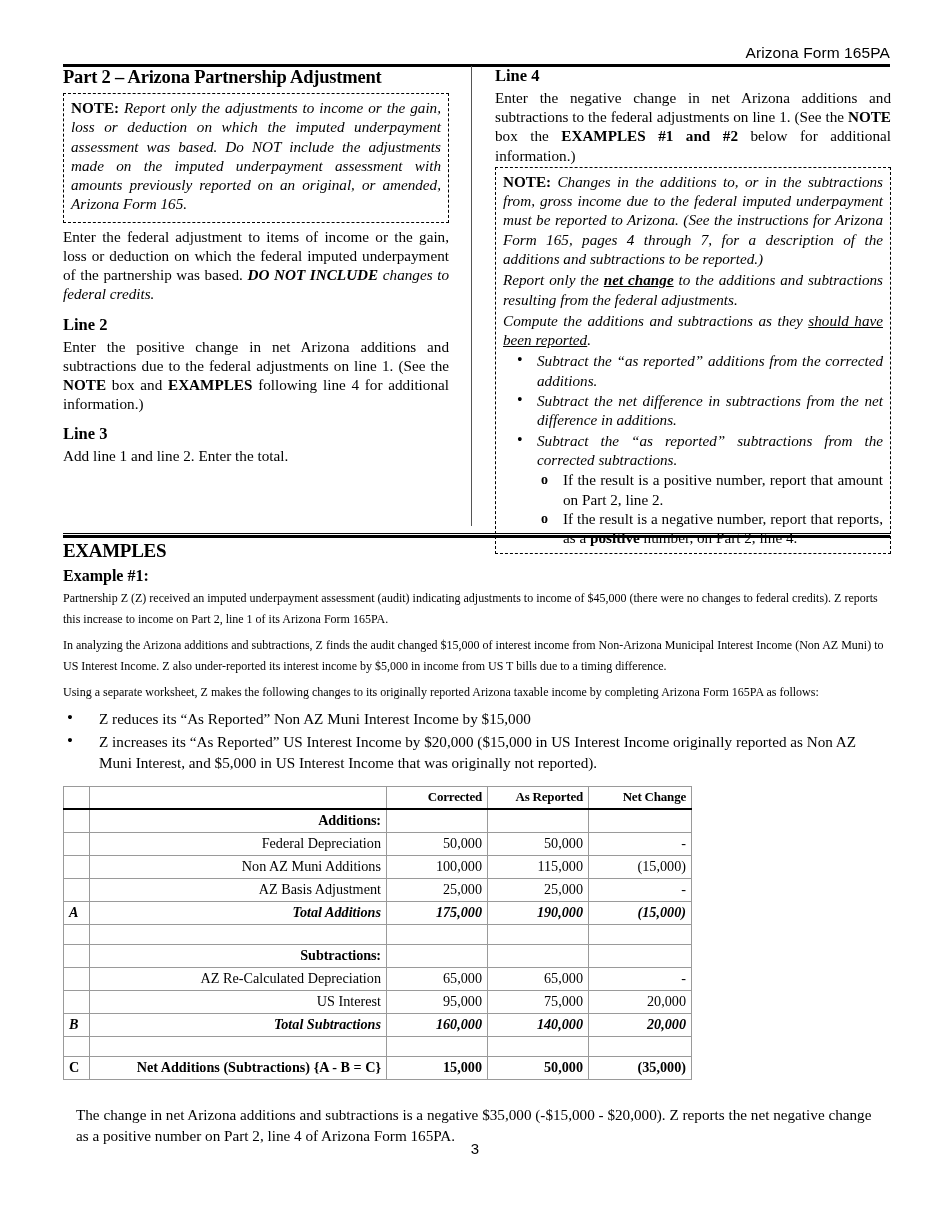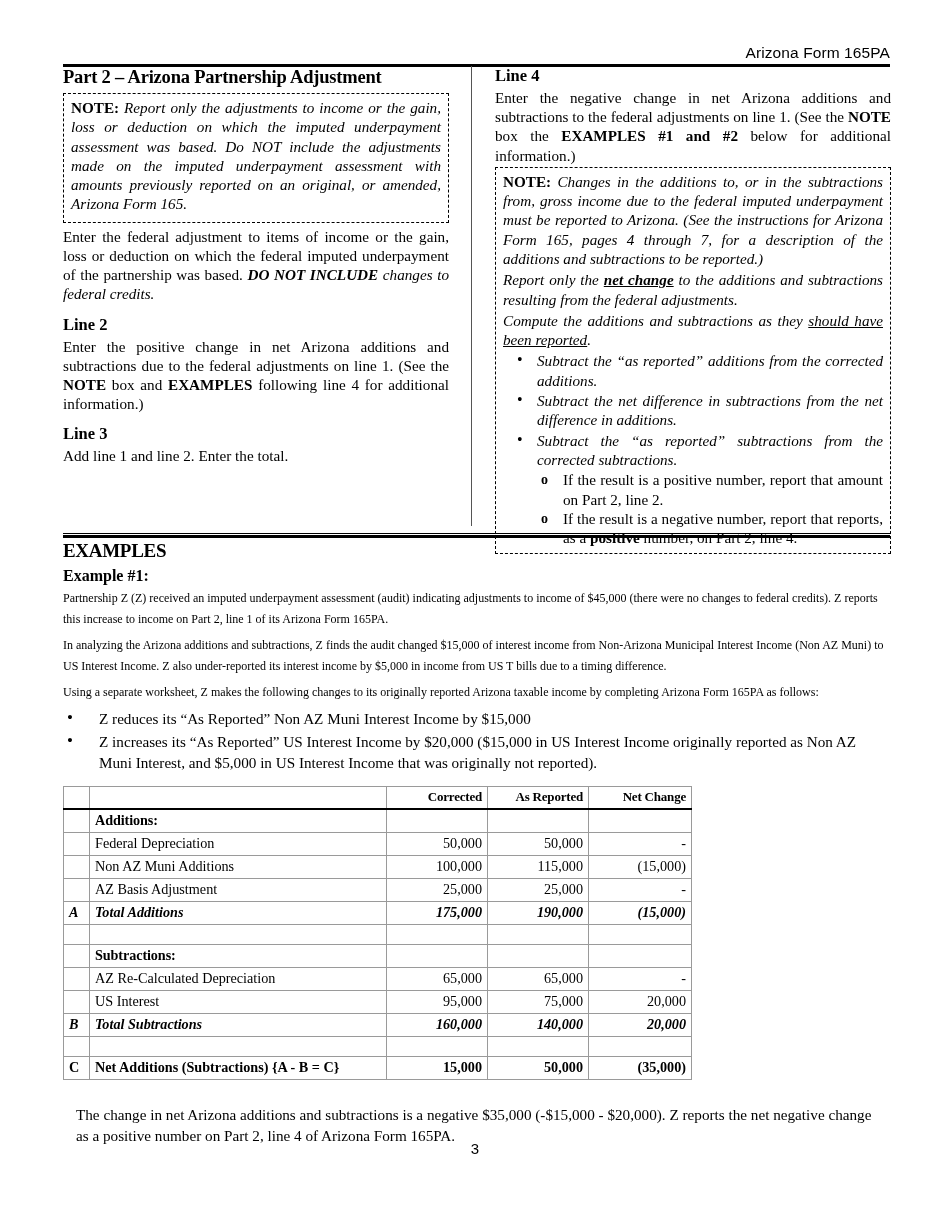--- a/index.html
+++ b/index.html
@@ -243,21 +243,21 @@
   }
   table.calc thead th {
     font-weight: bold;
     text-align: right;
     font-size: 13px;
     border-bottom: 2.5px solid #000;
     letter-spacing: -0.2px;
   }
   table.calc thead th.blank { border-bottom: 2.5px solid #000; }
   td.num { text-align: right; }
-  td.lbl { text-align: left; }
+  td.lbl { text-align: right; }
   td.key { text-align: left; font-weight: bold; font-style: italic; padding-left: 3px; }
   tr.heading-row td.lbl { font-weight: bold; letter-spacing: -0.1px; }
   tr.total-row td { font-weight: bold; font-style: italic; }
   tr.net-row td { font-weight: bold; font-style: normal; }
   tr.net-row td.key { font-style: normal; }
   tr.spacer-row td { height: 20px; }
 
   .closing {
     position: absolute;
     left: 63px;

